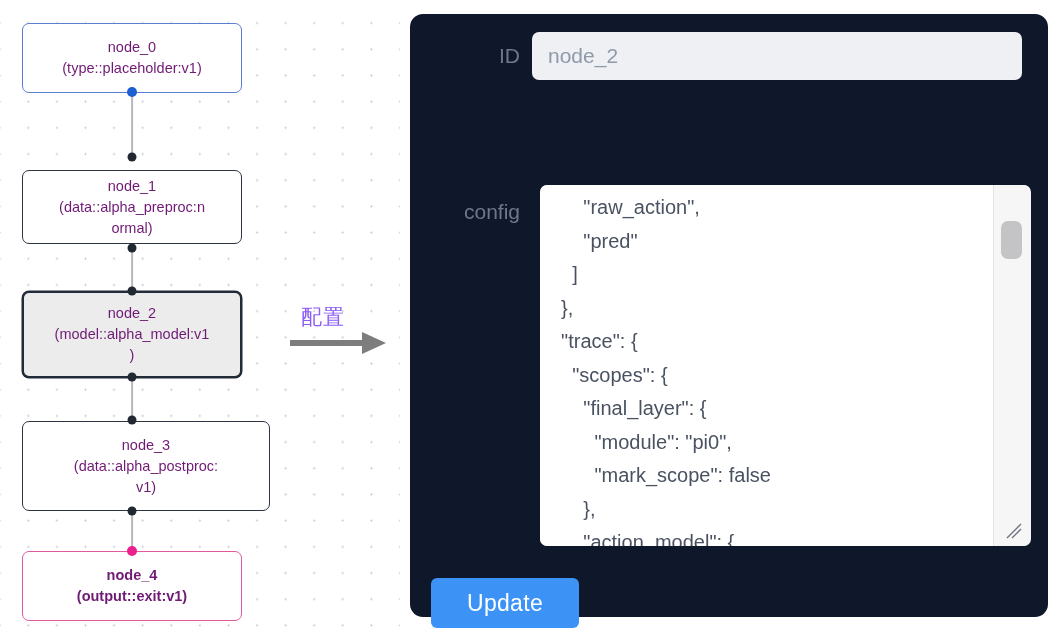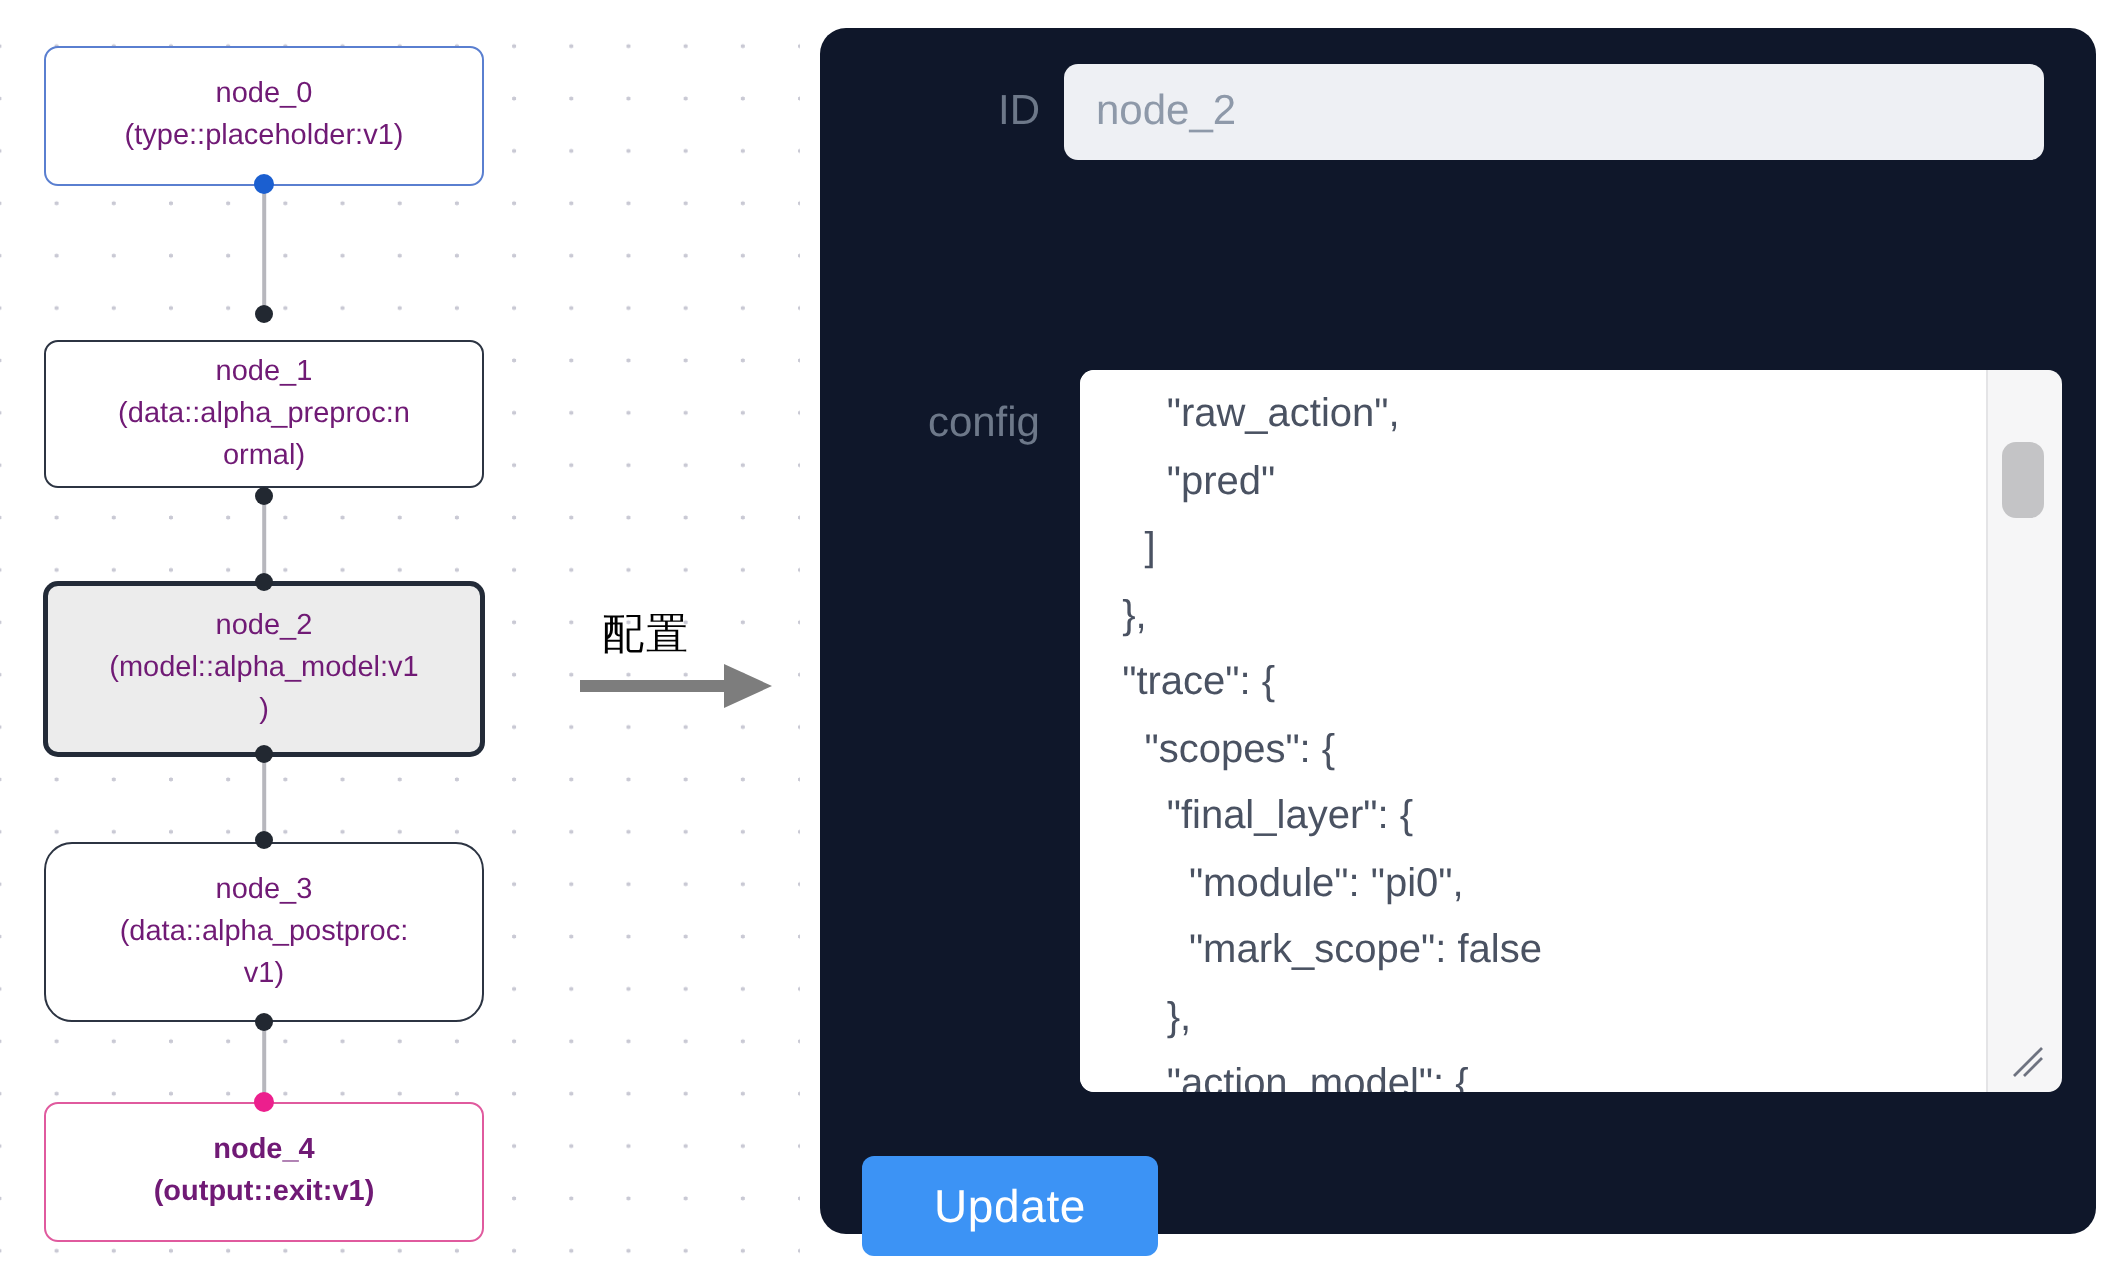--- a/index.html
+++ b/index.html
@@ -44,21 +44,21 @@
     position:absolute;width:9px;height:9px;border-radius:50%;
     background:#222831;transform:translate(-50%,-50%);
   }
   .handle.blue{background:#1b5fd0;width:10px;height:10px;}
   .handle.pink{background:#ec1f8d;width:10px;height:10px;}
 
   .edge{position:absolute;width:1.8px;background:#b7b7bd;transform:translateX(-50%);}
 
   
   .arrow-label{
-    position:absolute;font-size:21px;color:#000000;
+    position:absolute;font-size:21px;color:#8b5cf6;
     font-family:"DejaVu Sans","Liberation Sans",sans-serif;
     letter-spacing:1px;
   }
   .arrow-wrap{position:absolute;}
 
   
   .panel{
     position:absolute;
     background:#0f172a;border-radius:13px;
     box-sizing:border-box;
@@ -135,21 +135,21 @@
     <div class="node selected" style="left:22px;top:291px;width:220px;height:87px;">
       <div>
         <span>node_2</span>
         <span>(model::alpha_model:v1</span>
         <span>)</span>
       </div>
     </div>
     <div class="handle" style="left:132px;top:291px;"></div>
     <div class="handle" style="left:132px;top:377px;"></div>
 
-    <div class="node default" style="left:22px;top:421px;width:220px;height:90px;border-radius:14px;">
+    <div class="node default" style="left:22px;top:421px;width:248px;height:90px;">
       <div>
         <span>node_3</span>
         <span>(data::alpha_postproc:</span>
         <span>v1)</span>
       </div>
     </div>
     <div class="handle" style="left:132px;top:420px;"></div>
     <div class="handle" style="left:132px;top:511px;"></div>
 
     <div class="node output" style="left:22px;top:551px;width:220px;height:70px;">

